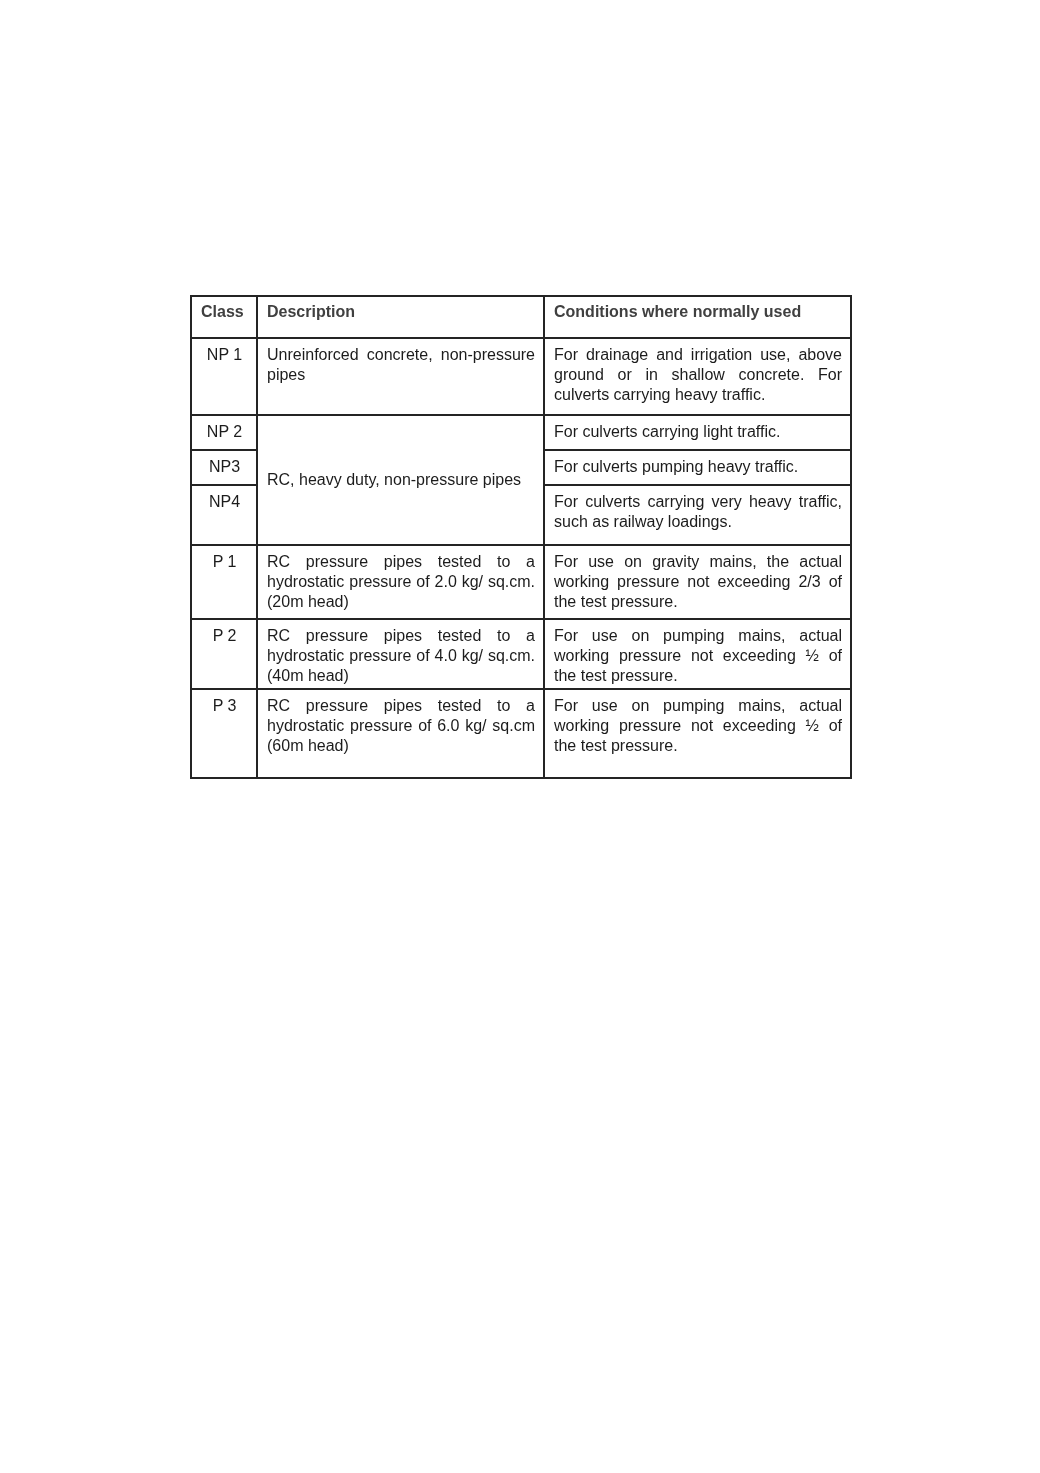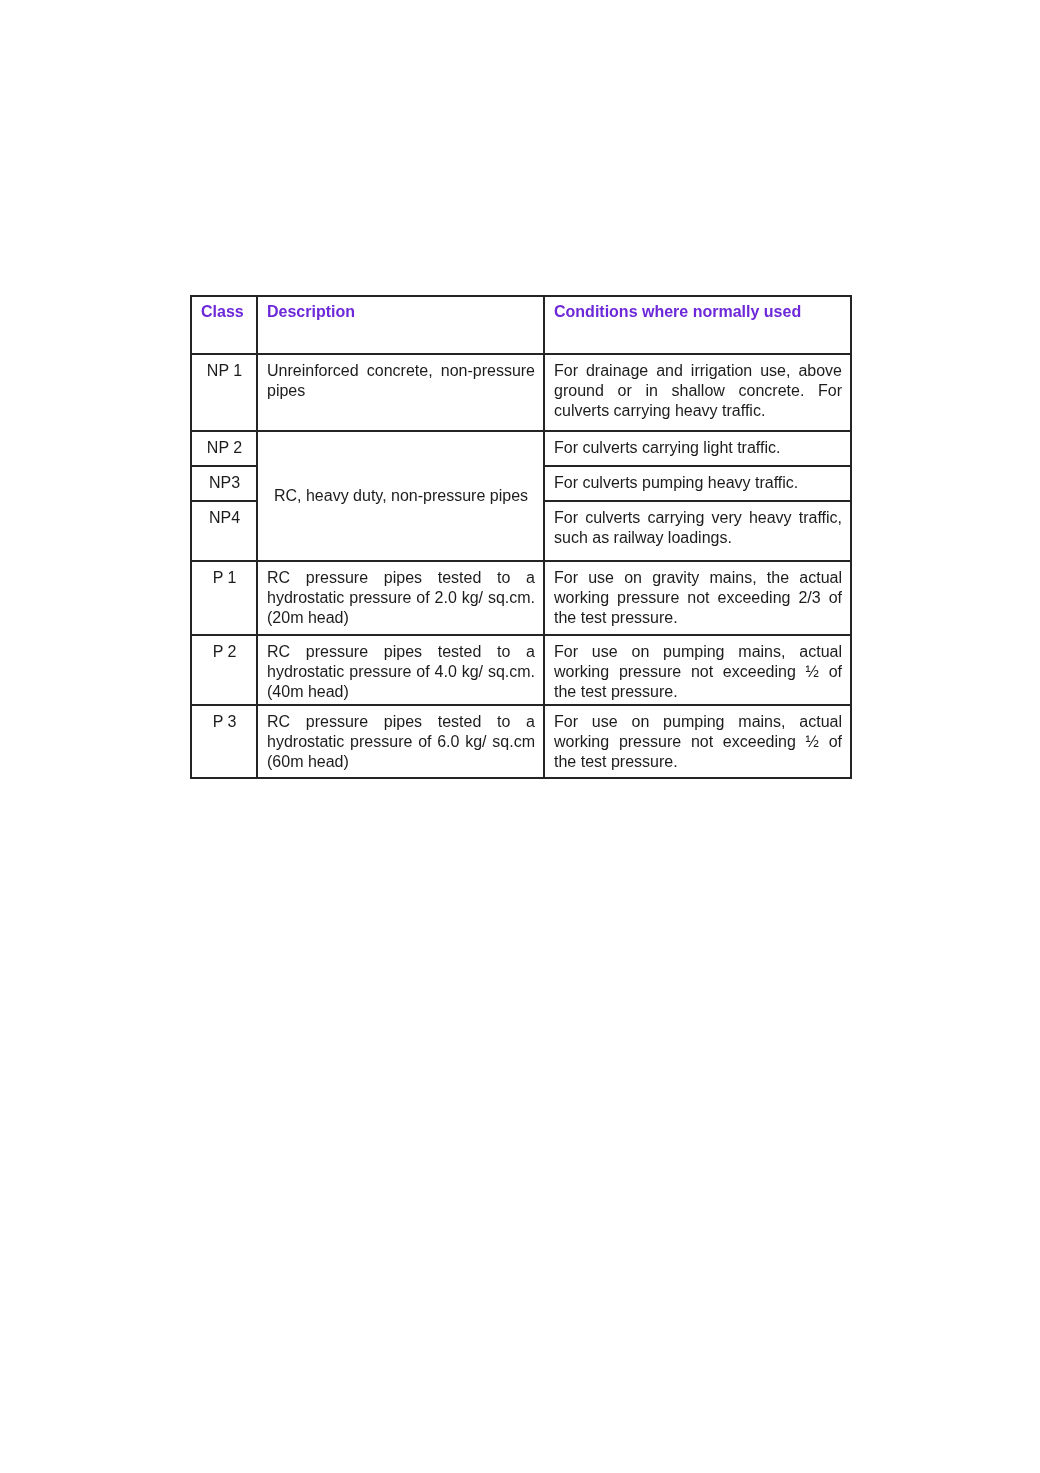--- a/index.html
+++ b/index.html
@@ -30,48 +30,48 @@
   .doc-table th, .doc-table td {
     border: 2px solid #242424;
     font-size: 16px;
     line-height: 20px;
     vertical-align: top;
     overflow: hidden;
   }
   .doc-table th {
     font-weight: bold;
     text-align: left;
-    padding: 5px 8px 16px 9px;
+    padding: 5px 8px 0 9px;
     height: 35px;
-    color: #6d28d9;
+    color: #404040;
   }
   .doc-table td {
     padding: 6px 8px 2px 9px;
   }
   td.class-cell {
     text-align: center;
     white-space: nowrap;
   }
   td.desc-cell, td.cond-cell {
     text-align: justify;
   }
   td.desc-merged {
     vertical-align: middle;
-    text-align: center;
+    text-align: left;
     padding-top: 0;
     padding-bottom: 0;
   }
   
   tr.r-np1 { height: 77px; }
   tr.r-np2 { height: 35px; }
   tr.r-np3 { height: 35px; }
   tr.r-np4 { height: 60px; }
   tr.r-p1  { height: 74px; }
   tr.r-p2  { height: 63px; margin-top: 16px; }
-  tr.r-p3  { height: 73px; margin-top: 8px; }
+  tr.r-p3  { height: 89px; margin-top: 8px; }
 </style>
 </head>
 <body>
 
 <div class="page">
 
   <table class="doc-table">
     <colgroup>
       <col style="width:66px">
       <col style="width:287px">

